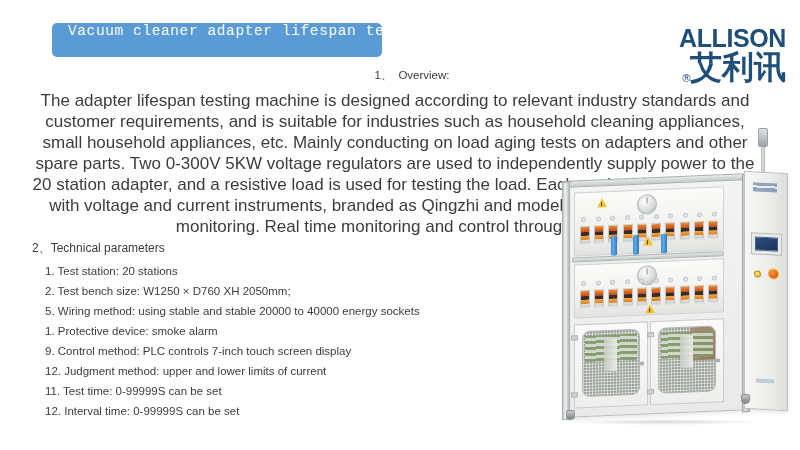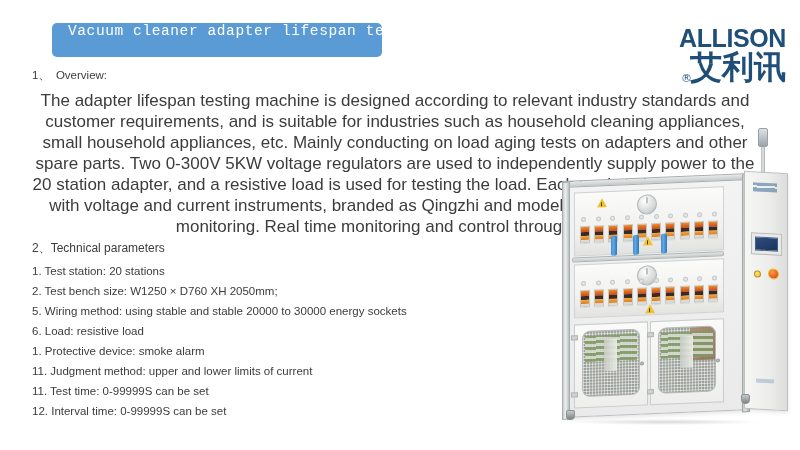--- a/index.html
+++ b/index.html
@@ -75,20 +75,21 @@
     position: absolute;
     left: 32px;
     top: 68px;
     width: 760px;
   }
   .section-head {
     font-size: 11.5px;
     color: #3c3c3c;
     margin-bottom: 7px;
     white-space: nowrap;
+    text-align: center;
   }
   .section-head .num { margin-right: 6px; }
 
   .overview-para {
     font-size: 17px;
     line-height: 21px;
     color: #3c3c3c;
     width: 726px;
     margin-bottom: 3px;
     text-align: center;
@@ -103,20 +104,21 @@
   .params-list {
     list-style: none;
     margin: 0;
     padding: 0;
   }
   .params-list li {
     font-size: 11.5px;
     line-height: 20px;
     color: #3c3c3c;
     white-space: nowrap;
+    margin-left: 13px;
   }
 
   
   .machine-photo {
     position: absolute;
     left: 548px;
     top: 158px;
     width: 250px;
     height: 285px;
   }
@@ -450,24 +452,24 @@
 
   <div class="overview-para">The adapter lifespan testing machine is designed according to relevant industry standards and customer requirements, and is suitable for industries such as household cleaning appliances, small household appliances, etc. Mainly conducting on load aging tests on adapters and other spare parts. Two 0-300V 5KW voltage regulators are used to independently supply power to the 20 station adapter, and a resistive load is used for testing the load. Each workstation is equipped with voltage and current instruments, branded as Qingzhi and model ZW16, for independent monitoring. Real time monitoring and control through PLC.</div>
 
   <div class="params-head">
     <span class="num">2、</span><span>Technical parameters</span>
   </div>
 
   <ul class="params-list">
     <li>1. Test station: 20 stations</li>
     <li>2. Test bench size: W1250 × D760 XH 2050mm;</li>
-    <li>5. Wiring method: using stable and stable 20000 to 30000 energy sockets</li>
-    <li>6. Load: resistive load</li>
+    <li>5. Wiring method: using stable and stable 20000 to 40000 energy sockets</li>
     <li>1. Protective device: smoke alarm</li>
-    <li>11. Judgment method: upper and lower limits of current</li>
+    <li>9. Control method: PLC controls 7-inch touch screen display</li>
+    <li>12. Judgment method: upper and lower limits of current</li>
     <li>11. Test time: 0-99999S can be set</li>
     <li>12. Interval time: 0-99999S can be set</li>
 
   </ul>
 </div>
 
 <div class="machine-photo">
   <div class="stage">
 
     <div class="tower">

